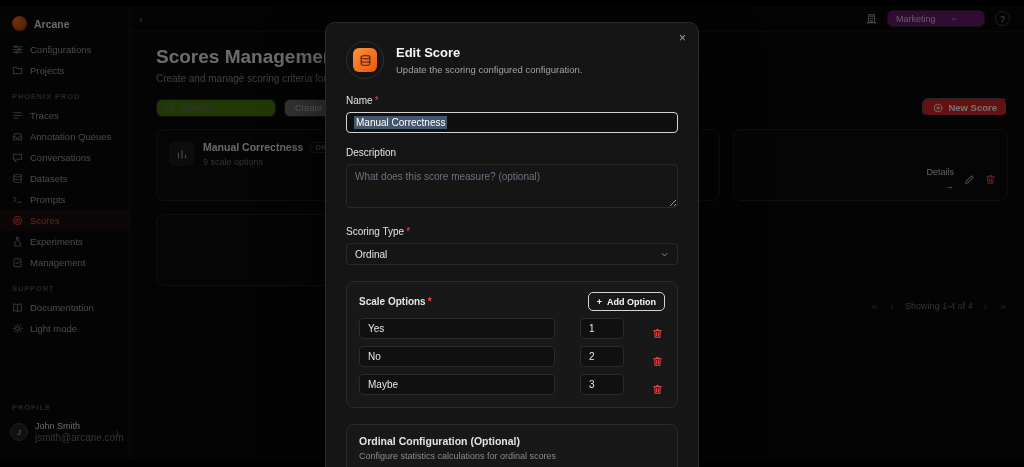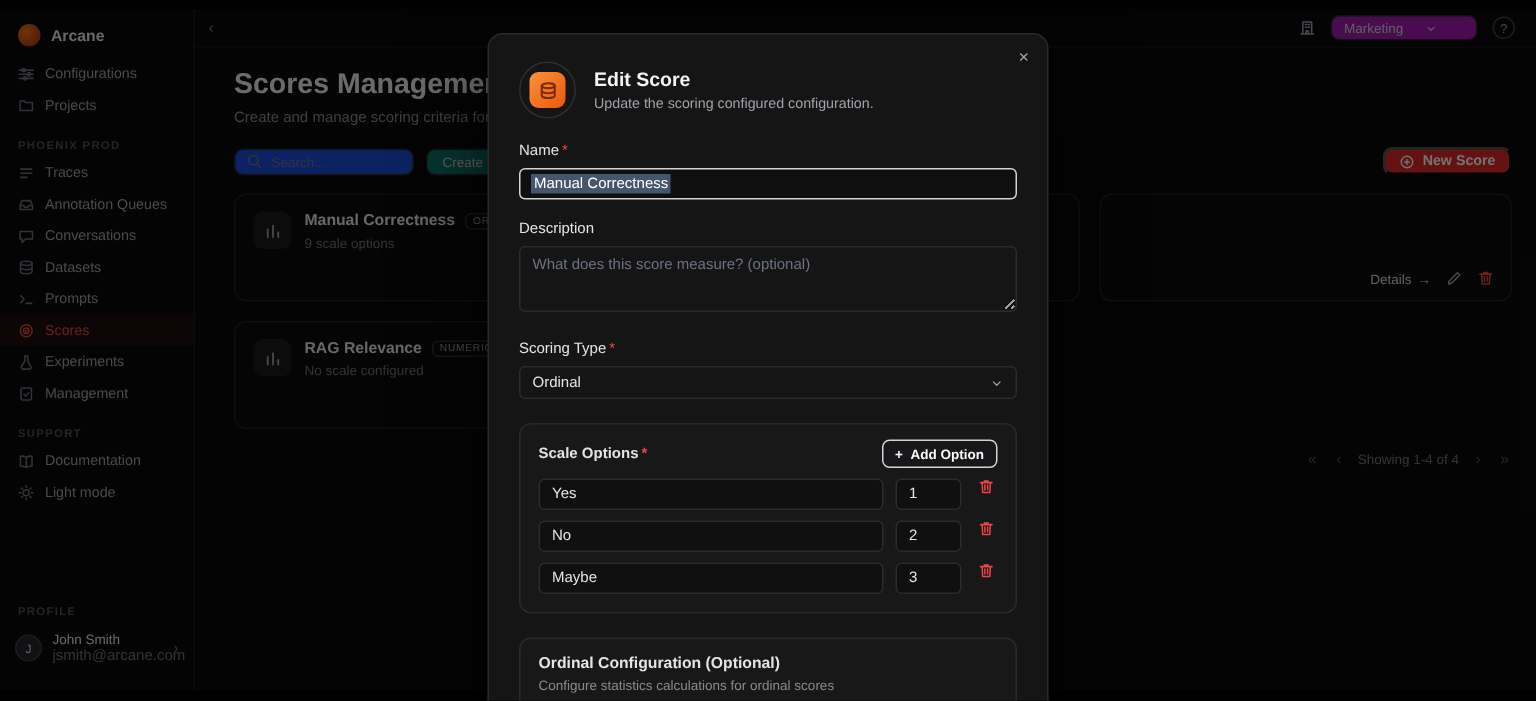--- a/index.html
+++ b/index.html
@@ -31,47 +31,47 @@
   .profile-name { font-size:9px; color:#e5e5e5; }
   .profile-email { font-size:10px; color:#71717a; margin-top:1px;text-align:right; }
   .profile-chevron { color:#71717a; font-size:10px; }
 
   
   .right { flex:1; display:flex; flex-direction:column; min-width:0; }
   .topbar { height:26px; display:flex; align-items:center; gap:10px; padding:0 14px 0 6px; border-bottom:1px solid #161616; }
   .collapse-btn { color:#71717a; font-size:11px; cursor:pointer; padding:0 3px; }
   .topbar .spacer { flex:1; }
   .org-icon { color:#9ca3af; display:flex; }
-  .org-select { display:flex; align-items:center; gap:14px; border:1px solid #27272a; border-radius:6px; height:17px; padding:0 8px; font-size:9px; color:#d4d4d8; min-width:98px; cursor:pointer; background:#a21caf; }
+  .org-select { display:flex; align-items:center; gap:14px; border:1px solid #27272a; border-radius:6px; height:17px; padding:0 8px; font-size:9px; color:#d4d4d8; min-width:98px; cursor:pointer; background:#701a75; }
   .org-select .icon svg { width:8px; height:8px; }
   .help-circle { width:15px; height:15px; border-radius:50%; border:1px solid #3f3f46; color:#9ca3af; font-size:8.5px; display:flex; align-items:center; justify-content:center; cursor:pointer; }
 
   
   .main { flex:1; padding:14px 16px 0 26px; position:relative; min-width:0; }
   .page-title { font-size:19px; font-weight:bold; color:#ededed; }
   .page-sub { font-size:10px; color:#8a8a8a; margin-top:5px; }
   .toolbar { display:flex; align-items:center; gap:8px; margin-top:14px; }
-  .search-box { display:flex; align-items:center; gap:6px; width:120px; height:18px; border:1px solid #262626; border-radius:6px; padding:0 7px; color:#6b7280; background:#1d4ed8; }
+  .search-box { display:flex; align-items:center; gap:6px; width:120px; height:18px; border:1px solid #262626; border-radius:6px; padding:0 7px; color:#6b7280; background:#4d7c0f; }
   .search-box input { background:none; border:none; outline:none; color:#d4d4d8; font-size:9px; width:100%; font-family:inherit; }
   .search-box input::placeholder { color:#6b7280; }
-  .create-btn { height:18px; border:1px solid #262626; border-radius:6px; padding:0 10px; font-size:9px; color:#d4d4d8; display:flex; align-items:center; background:#0f766e; cursor:pointer;text-align:right; }
+  .create-btn { height:18px; border:1px solid #262626; border-radius:6px; padding:0 10px; font-size:9px; color:#d4d4d8; display:flex; align-items:center; background:#737373; cursor:pointer;text-align:right; }
   .toolbar .spacer { flex:1; }
   .new-score-btn { height:19px; background:#dc2626; border-radius:6px; padding:0 9px; display:flex; align-items:center; gap:5px; font-size:9.5px; color:#fff; font-weight:600; cursor:pointer; }
   .new-score-btn .icon svg { width:10px; height:10px; }
 
   .cards { display:grid; grid-template-columns:repeat(3,1fr); gap:13px; margin-top:12px; }
   .card { height:72px; border:1px solid #222; border-radius:8px; padding:11px 12px; position:relative; background:#0d0d0d; }
   .card-head { display:flex; gap:9px; align-items:flex-start; }
   .card-icon { width:25px; height:25px; border-radius:6px; background:#1b1b1b; display:flex; align-items:center; justify-content:center; color:#9ca3af; flex:none; }
   .card-title-row { display:flex; align-items:center; gap:7px; }
   .card-title { font-size:10.5px; font-weight:600; color:#e5e5e5; white-space:nowrap; }
   .badge { border:1px solid #333; border-radius:4px; padding:1px 4px; font-size:6.8px; color:#9ca3af; letter-spacing:0.5px; white-space:nowrap; }
   .card-sub { font-size:9px; color:#71717a; margin-top:4px; }
   .card-foot { position:absolute; right:11px; bottom:9px; display:flex; align-items:center; gap:10px; }
-  .details-link { font-size:9px; color:#d4d4d8; display:flex; align-items:flex-end; gap:4px; cursor:pointer; }
+  .details-link { font-size:9px; color:#d4d4d8; display:flex; align-items:flex-end; gap:4px; cursor:pointer;flex-direction:column; }
   .edit-btn { color:#9ca3af; display:flex; cursor:pointer; }
   .delete-btn { color:#ef4444; display:flex; cursor:pointer; }
 
   .pagination { display:flex; justify-content:flex-end; align-items:center; gap:9px; margin-top:14px; font-size:9px; color:#71717a; }
   .page-arrow { color:#52525b; font-size:10.5px; cursor:pointer; padding:0 2px; }
 
   
   .overlay { position:absolute; left:0; top:0; width:1024px; height:467px; background:rgba(0,0,0,0.55); z-index:5; }
   .modal { position:absolute; left:325px; top:22px; width:374px; background:#151515; border:1px solid #2a2a2a; border-radius:10px; padding:18px 20px; z-index:10; box-shadow:0 24px 60px rgba(0,0,0,0.65); }
   .modal-close { position:absolute; top:9px; right:12px; color:#a1a1aa; font-size:12px; cursor:pointer; line-height:1; }
@@ -89,21 +89,21 @@
   .selection { background:#44566c; padding:1px 2px; }
   .desc { width:100%; height:44px; background:transparent; border:1px solid #2b2b2b; border-radius:4px; padding:6px 8px; font-size:10px; color:#e5e5e5; resize:vertical; font-family:inherit; outline:none; }
   .desc::placeholder { color:#6b7280; }
   .select { height:22px; border:1px solid #2b2b2b; border-radius:4px; display:flex; align-items:center; justify-content:space-between; padding:0 8px; font-size:10px; color:#e5e5e5; cursor:pointer; }
   .select .icon svg { width:9px; height:9px; color:#a1a1aa; }
 
   .panel { border:1px solid #2a2a2a; border-radius:8px; padding:10px 12px 12px; margin-top:16px; background:#181818; }
   .panel-head { display:flex; align-items:center; justify-content:space-between; }
   .panel-label { font-size:10px; font-weight:600; color:#e4e4e7; }
   .add-option { height:19px; border:1px solid #d4d4d8; border-radius:5px; background:#18181b; color:#fafafa; font-size:9px; font-weight:600; display:flex; align-items:center; gap:5px; padding:0 8px; cursor:pointer; }
-  .option-row { display:flex; align-items:flex-start; gap:8px; margin-top:7px; }
+  .option-row { display:flex; align-items:flex-end; gap:25px; margin-top:7px; }
   .opt-input { height:21px; background:#101010; border:1px solid #2b2b2b; border-radius:4px; padding:0 8px; font-size:10px; color:#e5e5e5; outline:none; font-family:inherit; }
   .opt-label { flex:1; min-width:0; }
   .opt-value { width:44px; flex:none; }
   .trash-btn { width:16px; color:#ef4444; display:flex; justify-content:center; cursor:pointer; flex:none; }
   .trash-btn svg, .edit-btn svg, .delete-btn svg, .details-link svg { width:11px; height:11px; fill:none; stroke:currentColor; stroke-width:1.1; stroke-linecap:round; stroke-linejoin:round; }
 
   .oc-title { font-size:10.5px; font-weight:bold; color:#e4e4e7; }
   .oc-sub { font-size:9px; color:#8a8a8a; margin-top:4px; }
 </style>
 </head>
@@ -339,34 +339,20 @@
               </span>
             <span class="delete-btn">
                 <svg viewBox="0 0 12 12">
                   <path d="M1.8 3h8.4M4.6 3V1.8h2.8V3M3 3l.4 7.2h5.2L9 3M5 4.8v3.6M7 4.8v3.6"></path>
                 </svg>
               </span>
           </div>
         </div>
 
         <div class="card">
-          <div class="card-head">
-            <span class="card-icon">
-                <svg viewBox="0 0 12 12" style="width:12px;height:12px;fill:none;stroke:currentColor;stroke-width:1.2;stroke-linecap:round;">
-                  <path d="M2.5 10V5M6 10V2.5M9.5 10V7"></path>
-                </svg>
-              </span>
-            <span>
-              <div class="card-title-row">
-                <span class="card-title">RAG Relevance</span>
-                <span class="badge">NUMERIC</span>
-              </div>
-              <div class="card-sub">No scale configured</div>
-            </span>
-          </div>
           <div class="card-foot">
             <span class="details-link">
                 <span>Details</span>
                 <span>→</span>
               </span>
             <span class="edit-btn">
                 <svg viewBox="0 0 12 12">
                   <path d="M1.8 10.2l2.2-.5 6-6-1.7-1.7-6 6z"></path>
                 </svg>
               </span>

